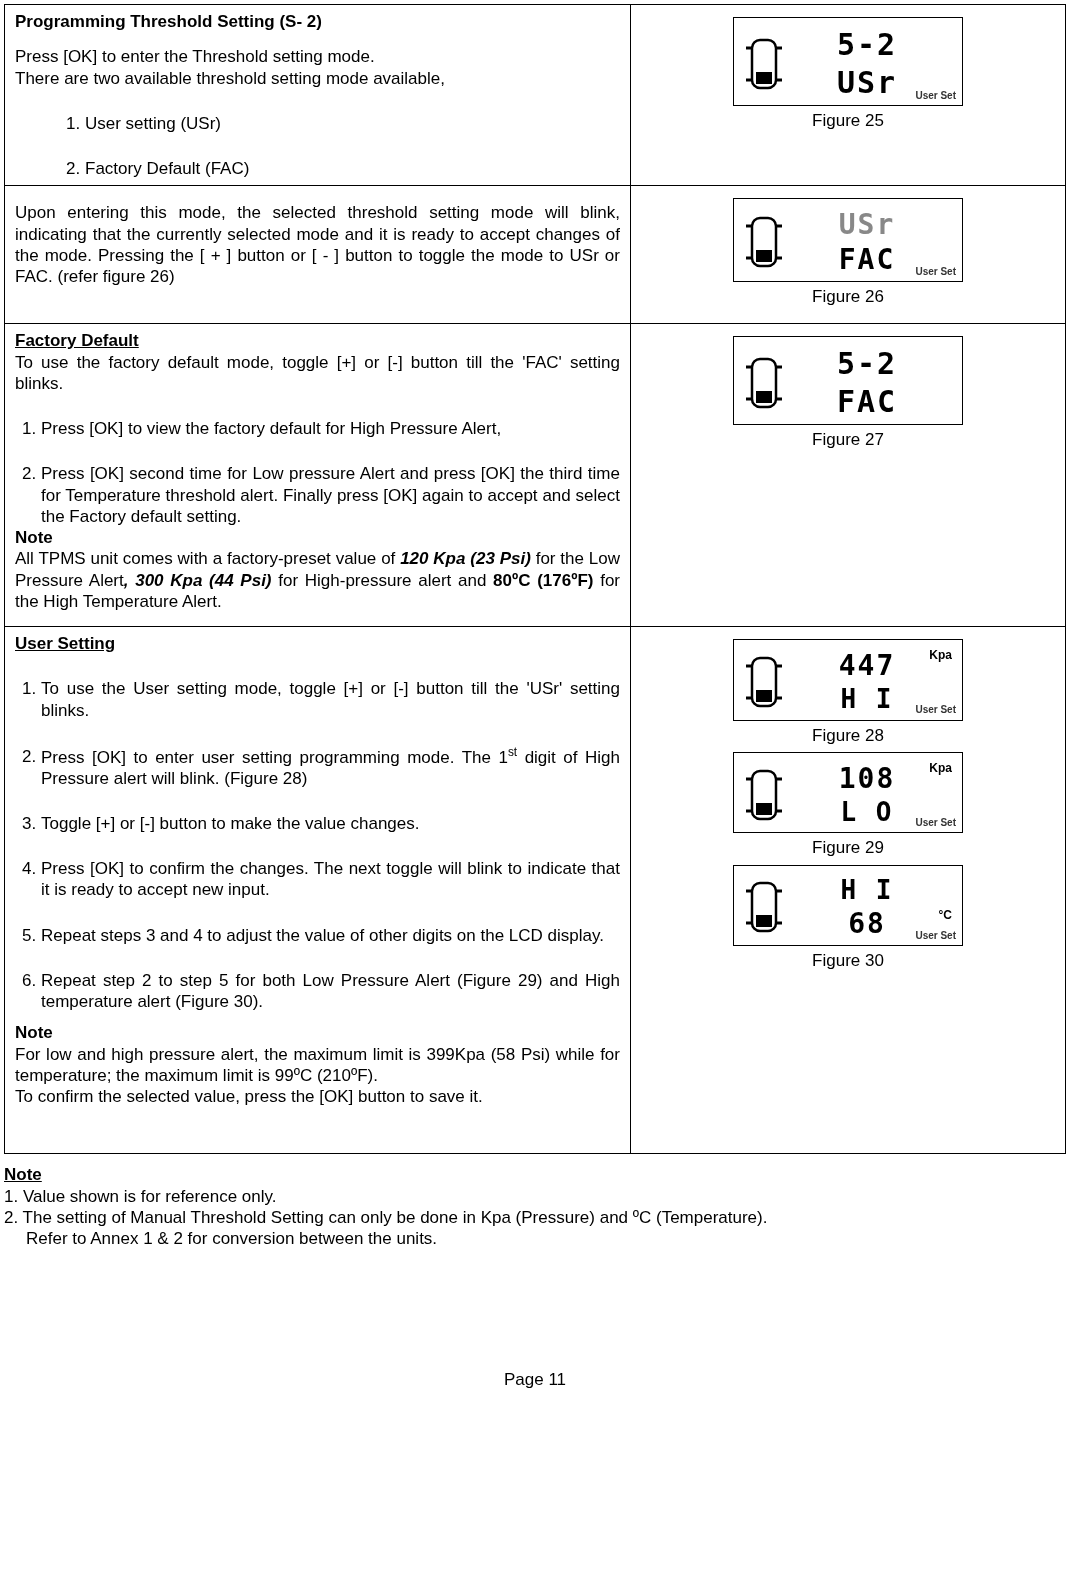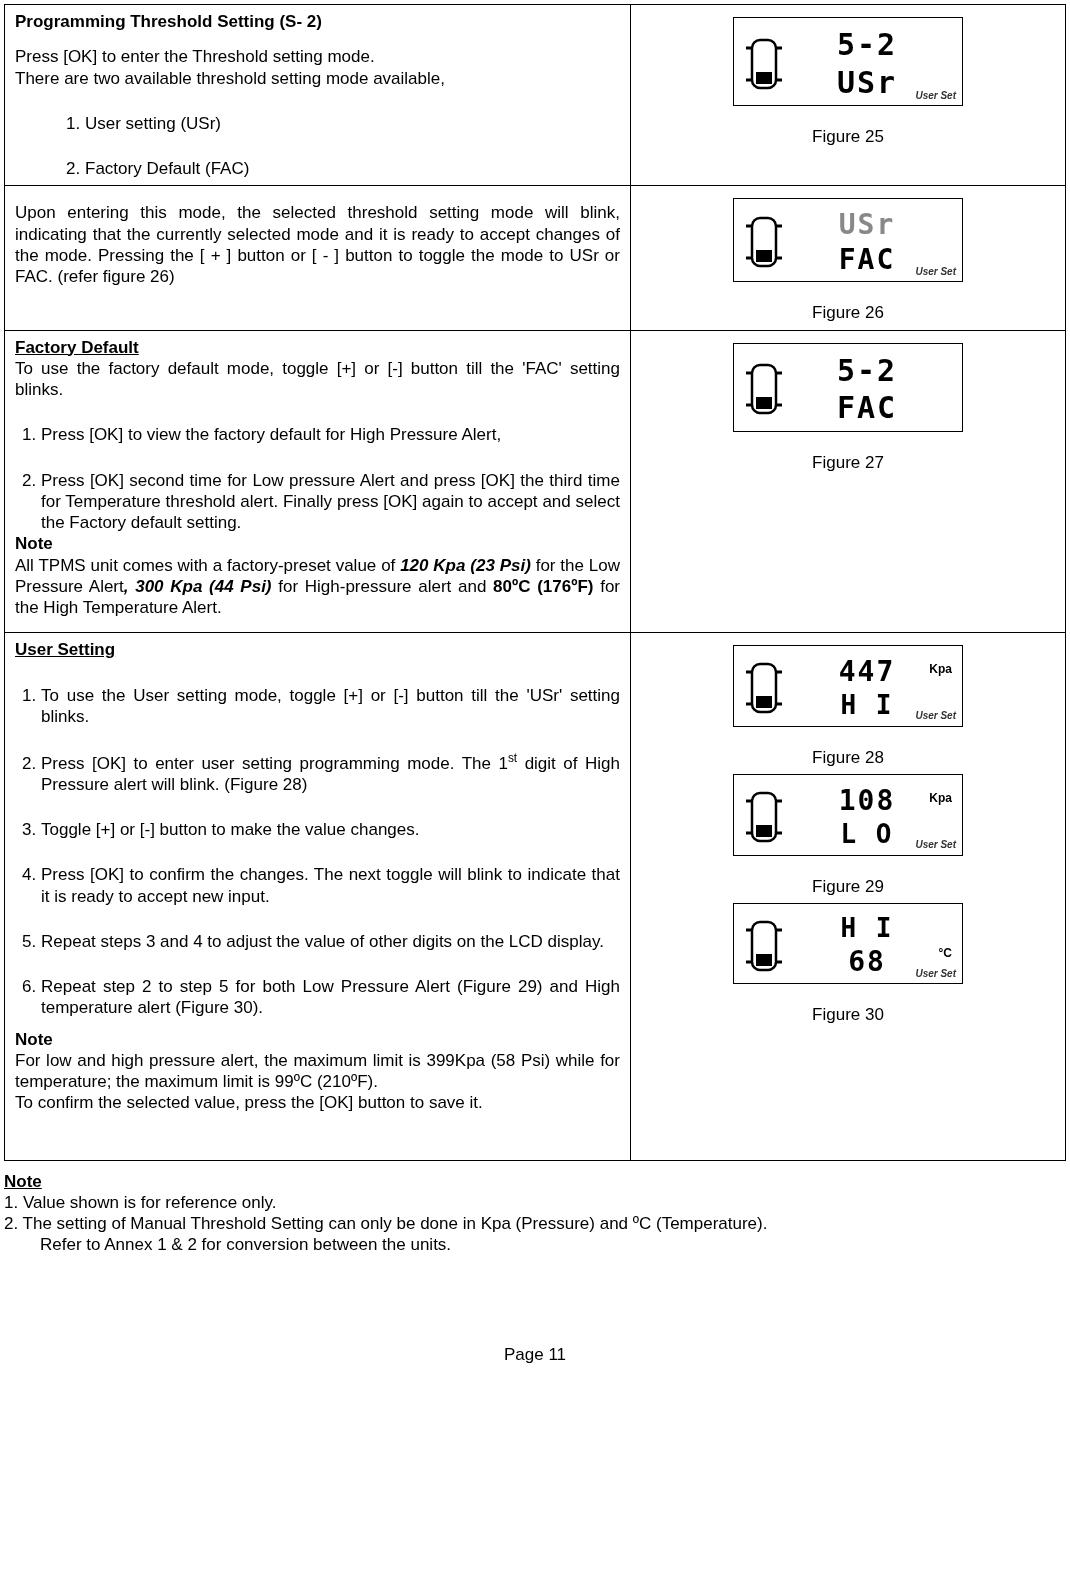--- a/index.html
+++ b/index.html
@@ -21,22 +21,22 @@
     vertical-align: top;
     padding: 6px 10px;
   }
   .left-col { width: 59%; }
   .right-col { width: 41%; text-align:center; }
   .bold { font-weight: bold; }
   .uline { text-decoration: underline; }
   ol.numlist { margin: 0; padding-left: 40px; }
   ol.numlist li { text-align: justify; margin-top: 24px; }
   .just { text-align: justify; }
-  .figcap { text-align:center; margin-top:18px; font-size:17px; }
-  .page-footer { text-align:center; margin-top: 88px; font-size:17px;}
+  .figcap { text-align:center; margin-top:2px; font-size:17px; }
+  .page-footer { text-align:center; margin-top: 120px; font-size:17px;}
   .seg {
     font-family: monospace;
     letter-spacing: 2px;
     font-weight: bold;
   }
   
   .devicebox {
     display:inline-block;
     border:1.5px solid #000;
     padding:8px 14px 4px 8px;
@@ -46,30 +46,29 @@
     box-sizing:border-box;
   }
   .devinner { display:flex; align-items:center; }
   .devlines { flex:1; text-align:center; }
   .corner-label {
     position:absolute;
     bottom:3px; right:6px;
     font-size:10px;
     font-weight:bold;
     color:#333;
-    font-style:italic;
   }
   .unit-label {
     position:absolute;
-    top:16px; right:10px;
+    top:8px; right:10px;
     font-size:12px;
     font-weight:bold;
   }
   sup { font-size: 0.7em; }
-  .indent-list-text { margin-left: 36px; }
+  .indent-list-text { margin-left: 22px; }
 </style>
 </head>
 <body>
 
 <table class="layout">
 <tbody>
       <tr>
   <td class="left-col">
     <div class="bold">Programming Threshold Setting (S- 2)</div>
     <div style="height:14px"></div>

